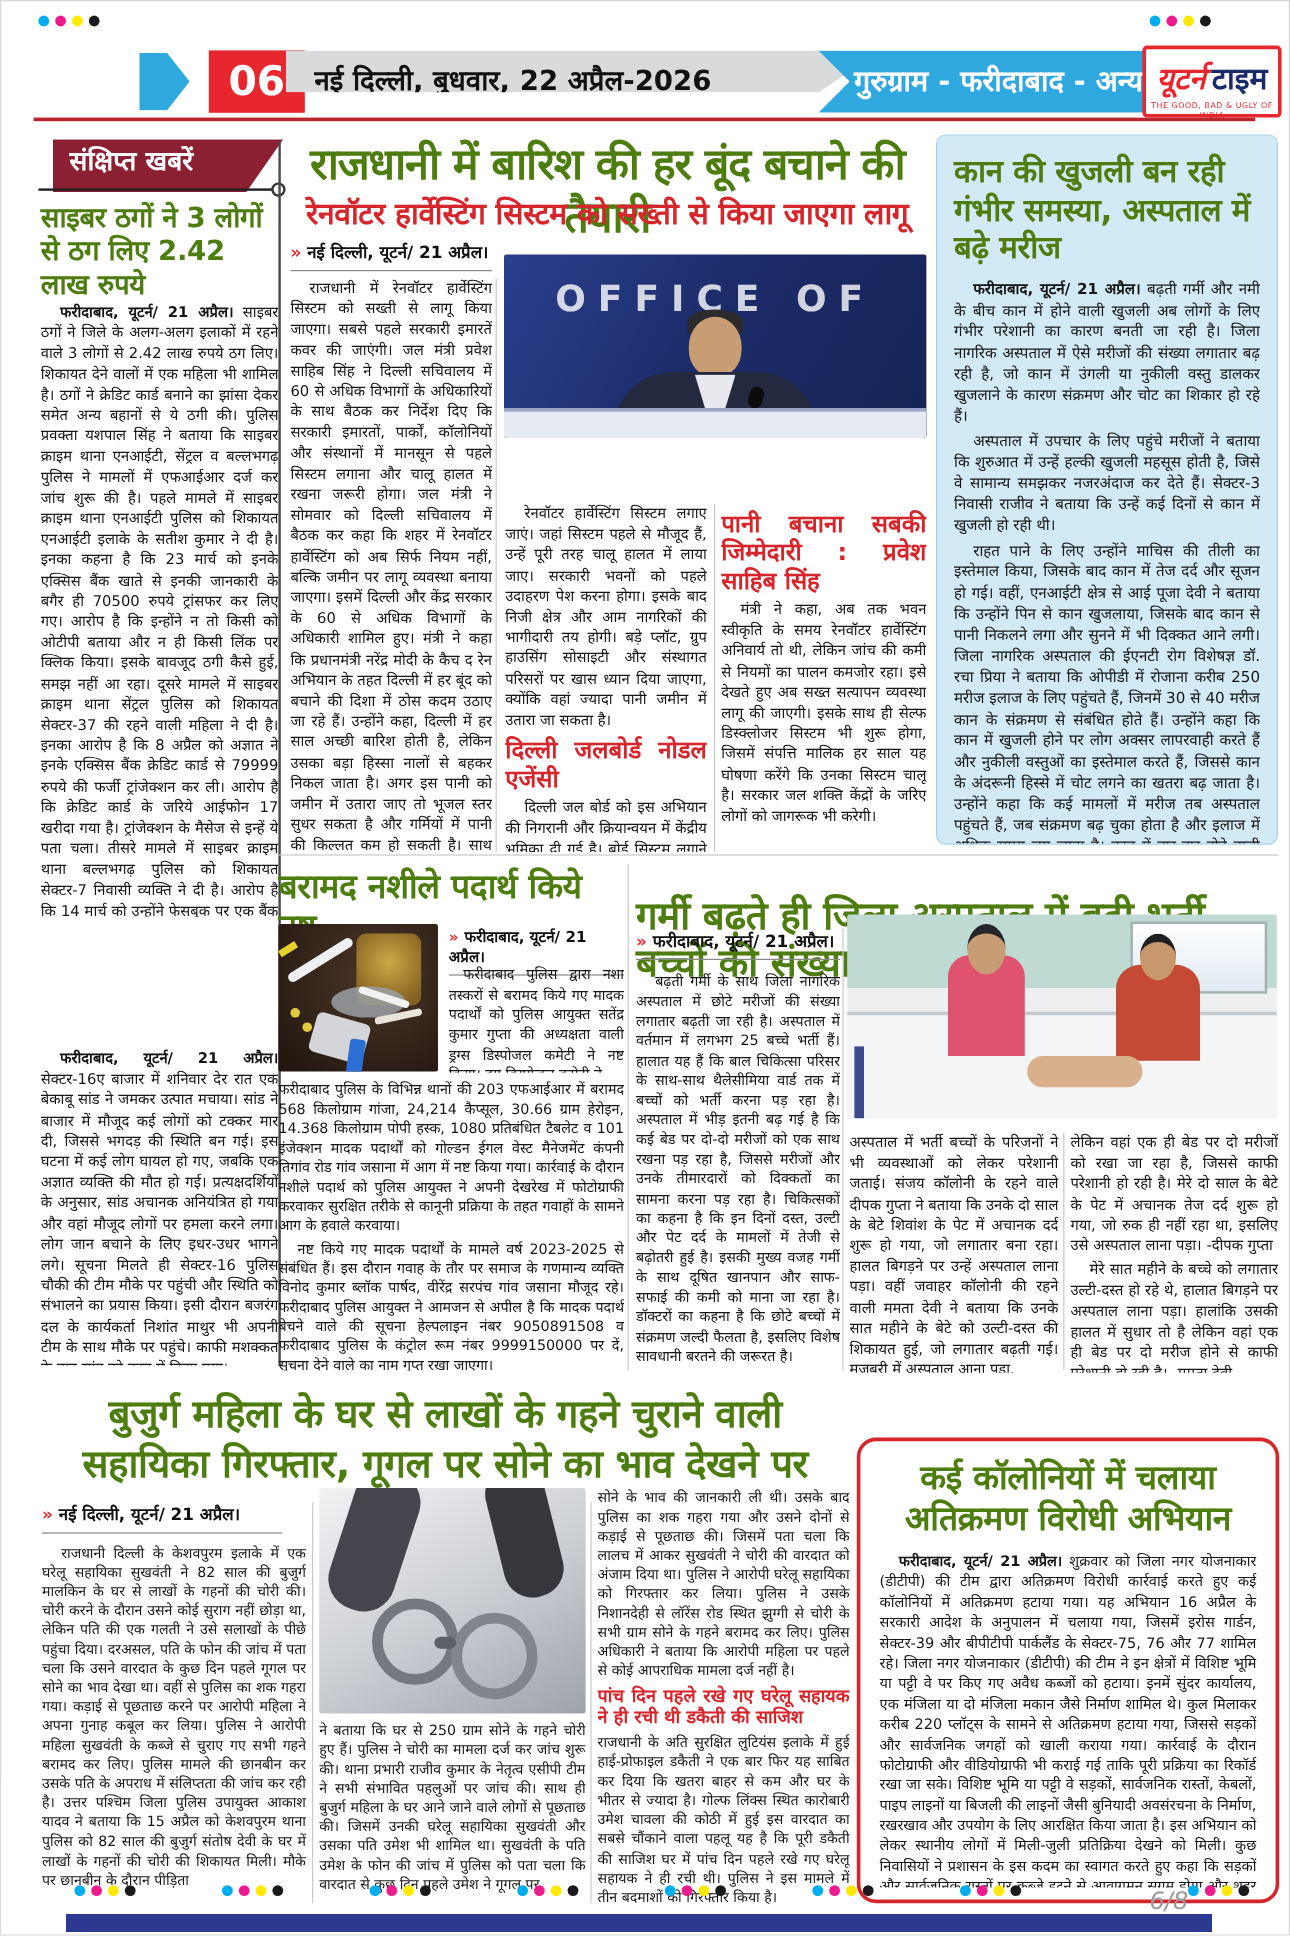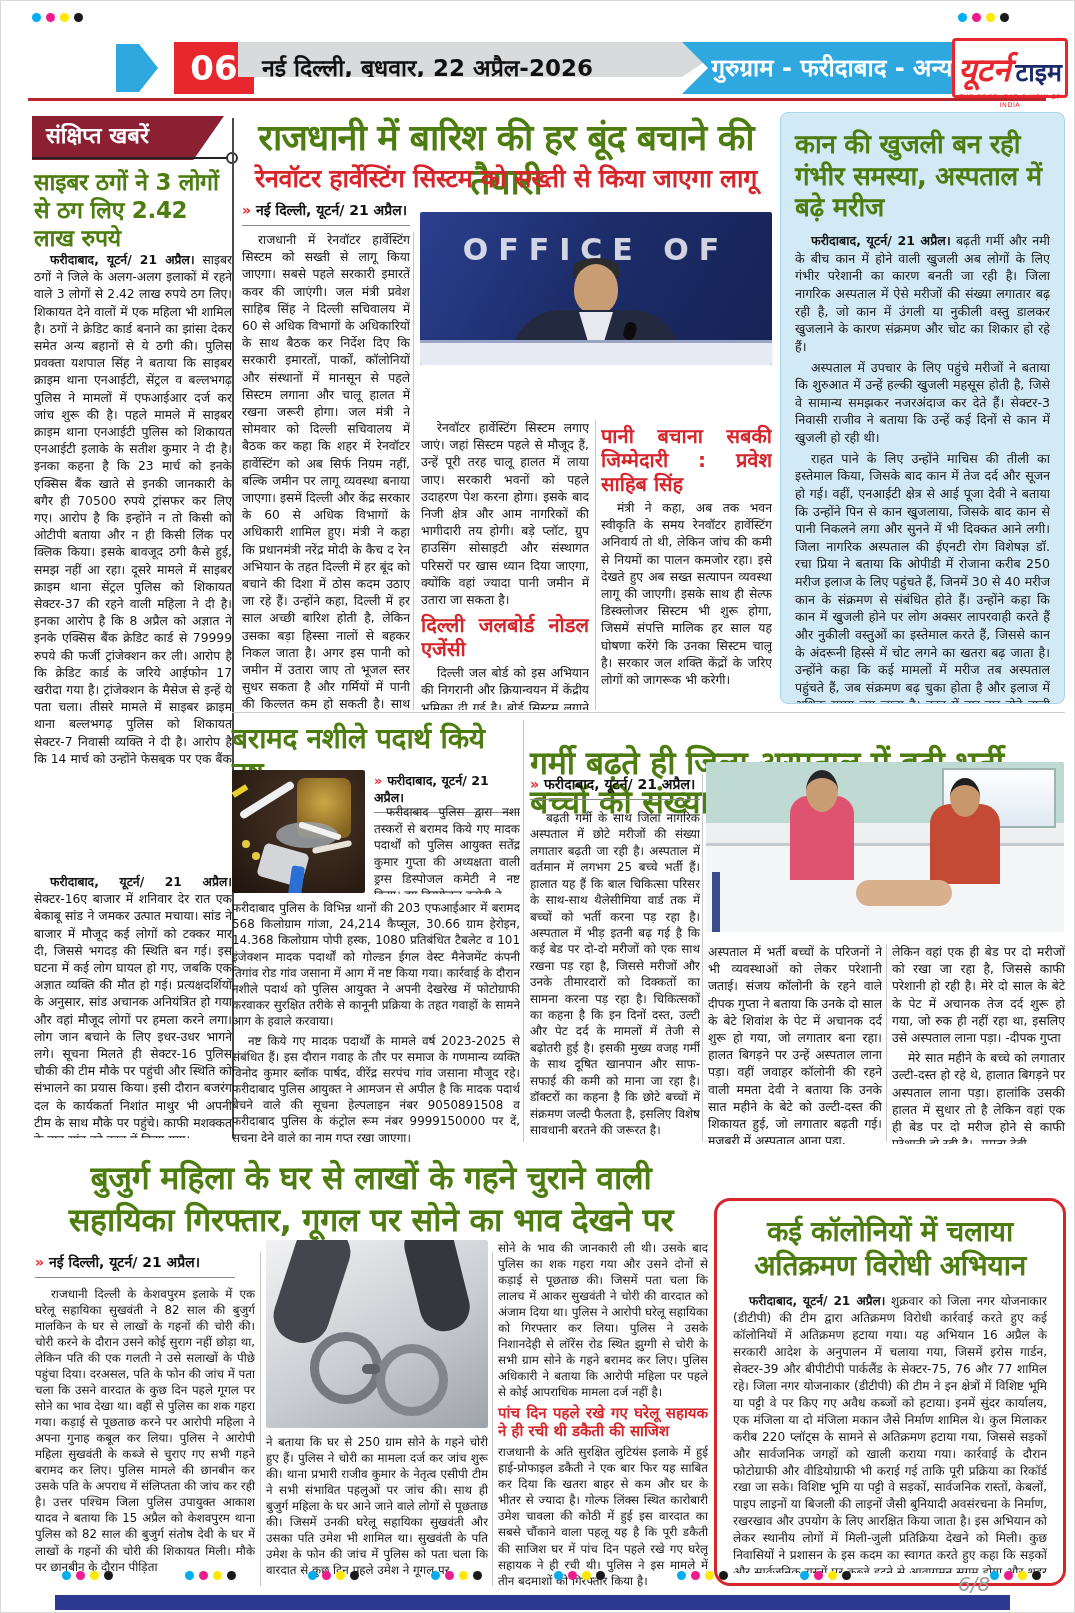--- a/index.html
+++ b/index.html
@@ -10,21 +10,21 @@
   
   .reg-dots span{display:inline-block;width:9px;height:9px;border-radius:50%;margin-right:5px;}
   
   .mh-chevron{background:#2fa8e0;clip-path:polygon(0 0,55% 0,100% 50%,55% 100%,0 100%);}
   .mh-num{background:#e8262d;color:#fff;font-weight:800;font-size:34px;text-align:center;line-height:52px;margin-left:16px;}
   .mh-gray{background:#d9dadc;clip-path:polygon(0 0,calc(100% - 26px) 0,100% 50%,calc(100% - 26px) 100%,0 100%);
            font-weight:800;font-size:23px;line-height:52px;padding-left:24px;box-sizing:border-box;color:#111;}
   .mh-blue{background:#2fa8e0;color:#fff;font-weight:800;font-size:24px;line-height:52px;text-align:center;
            clip-path:polygon(0 0,calc(100% - 26px) 0,100% 50%,calc(100% - 26px) 100%,0 100%,26px 50%);}
   .mh-logo{background:#fff;border:3px solid #e8262d;border-radius:4px;text-align:center;padding-top:6px;box-sizing:border-box;}
-  .mh-logo .w1{color:#e8262d;font-weight:800;font-size:32px;font-style:italic;font-family:Liberation Mono, monospace;}
+  .mh-logo .w1{color:#e8262d;font-weight:800;font-size:25px;font-style:italic;font-family:Liberation Mono, monospace;}
   .mh-logo .w2{color:#1b2a6b;font-weight:800;font-size:25px;}
   .mh-logo .tag{display:block;color:#e8262d;font-size:6.5px;letter-spacing:.5px;margin-top:2px;}
   .mh-redtip{background:#e8262d;clip-path:polygon(0 0,100% 50%,0 100%,10px 50%);}
   .mh-redline{background:#b9252b;}
   
   .vrule{background:#c9c9c9;width:1px;}
   .vrule.dark{background:#4a4a4a;width:2px;}
   .hrule{background:#c9c9c9;height:1px;}
   
   .ribbon{background:#8c2033;color:#fff;font-weight:800;font-size:22px;line-height:40px;
@@ -93,21 +93,21 @@
   <div class="abs mh-gray" style="left:238px;top:42px;width:470px;height:35px;">नई दिल्ली, बुधवार, 22 अप्रैल-2026</div>
   <div class="abs mh-blue" style="left:682px;top:42px;width:300px;height:52px;">गुरुग्राम - फरीदाबाद - अन्य</div>
   <div class="abs mh-redtip" style="left:1036px;top:40px;width:32px;height:56px;"></div>
   <div class="abs mh-logo" style="left:952px;top:38px;width:116px;height:60px;">
     <span class="w1">यूटर्न</span>
     <span class="w2">टाइम</span>
     <span class="tag">THE GOOD, BAD &amp; UGLY OF INDIA</span>
   </div>
   <div class="abs mh-redline" style="left:28px;top:98px;width:1018px;height:3px;"></div>
 
-  <div class="abs ribbon" style="left:32px;top:116px;width:192px;height:44px;">संक्षिप्त खबरें</div>
+  <div class="abs ribbon" style="left:44px;top:116px;width:192px;height:44px;">संक्षिप्त खबरें</div>
   <div class="abs ribbon-line" style="left:32px;top:157px;width:196px;"></div>
   <div class="abs ribbon-dot" style="left:226px;top:152px;"></div>
   <div class="abs vrule dark" style="left:232px;top:118px;height:1020px;"></div>
 
   <div class="abs bhead" style="left:34px;top:168px;width:196px;font-size:23px;">साइबर ठगों ने 3 लोगों से ठग लिए 2.42 लाख रुपये</div>
   <div class="abs body-txt" style="left:34px;top:252px;width:198px;height:512px;">
     <p><span class="dl">फरीदाबाद, यूटर्न/ 21 अप्रैल।</span> <span>साइबर ठगों ने जिले के अलग-अलग इलाकों में रहने वाले 3 लोगों से 2.42 लाख रुपये ठग लिए। शिकायत देने वालों में एक महिला भी शामिल है। ठगों ने क्रेडिट कार्ड बनाने का झांसा देकर समेत अन्य बहानों से ये ठगी की। पुलिस प्रवक्ता यशपाल सिंह ने बताया कि साइबर क्राइम थाना एनआईटी, सेंट्रल व बल्लभगढ़ पुलिस ने मामलों में एफआईआर दर्ज कर जांच शुरू की है। पहले मामले में साइबर क्राइम थाना एनआईटी पुलिस को शिकायत एनआईटी इलाके के सतीश कुमार ने दी है। इनका कहना है कि 23 मार्च को इनके एक्सिस बैंक खाते से इनकी जानकारी के बगैर ही 70500 रुपये ट्रांसफर कर लिए गए। आरोप है कि इन्होंने न तो किसी को ओटीपी बताया और न ही किसी लिंक पर क्लिक किया। इसके बावजूद ठगी कैसे हुई, समझ नहीं आ रहा। दूसरे मामले में साइबर क्राइम थाना सेंट्रल पुलिस को शिकायत सेक्टर-37 की रहने वाली महिला ने दी है। इनका आरोप है कि 8 अप्रैल को अज्ञात ने इनके एक्सिस बैंक क्रेडिट कार्ड से 79999 रुपये की फर्जी ट्रांजेक्शन कर ली। आरोप है कि क्रेडिट कार्ड के जरिये आईफोन 17 खरीदा गया है। ट्रांजेक्शन के मैसेज से इन्हें ये पता चला। तीसरे मामले में साइबर क्राइम थाना बल्लभगढ़ पुलिस को शिकायत सेक्टर-7 निवासी व्यक्ति ने दी है। आरोप है कि 14 मार्च को उन्होंने फेसबुक पर एक बैंक के क्रेडिट कार्ड का विज्ञापन देखा।</span></p>
   </div>
 
   <div class="abs body-txt" style="left:34px;top:874px;width:198px;height:264px;">

